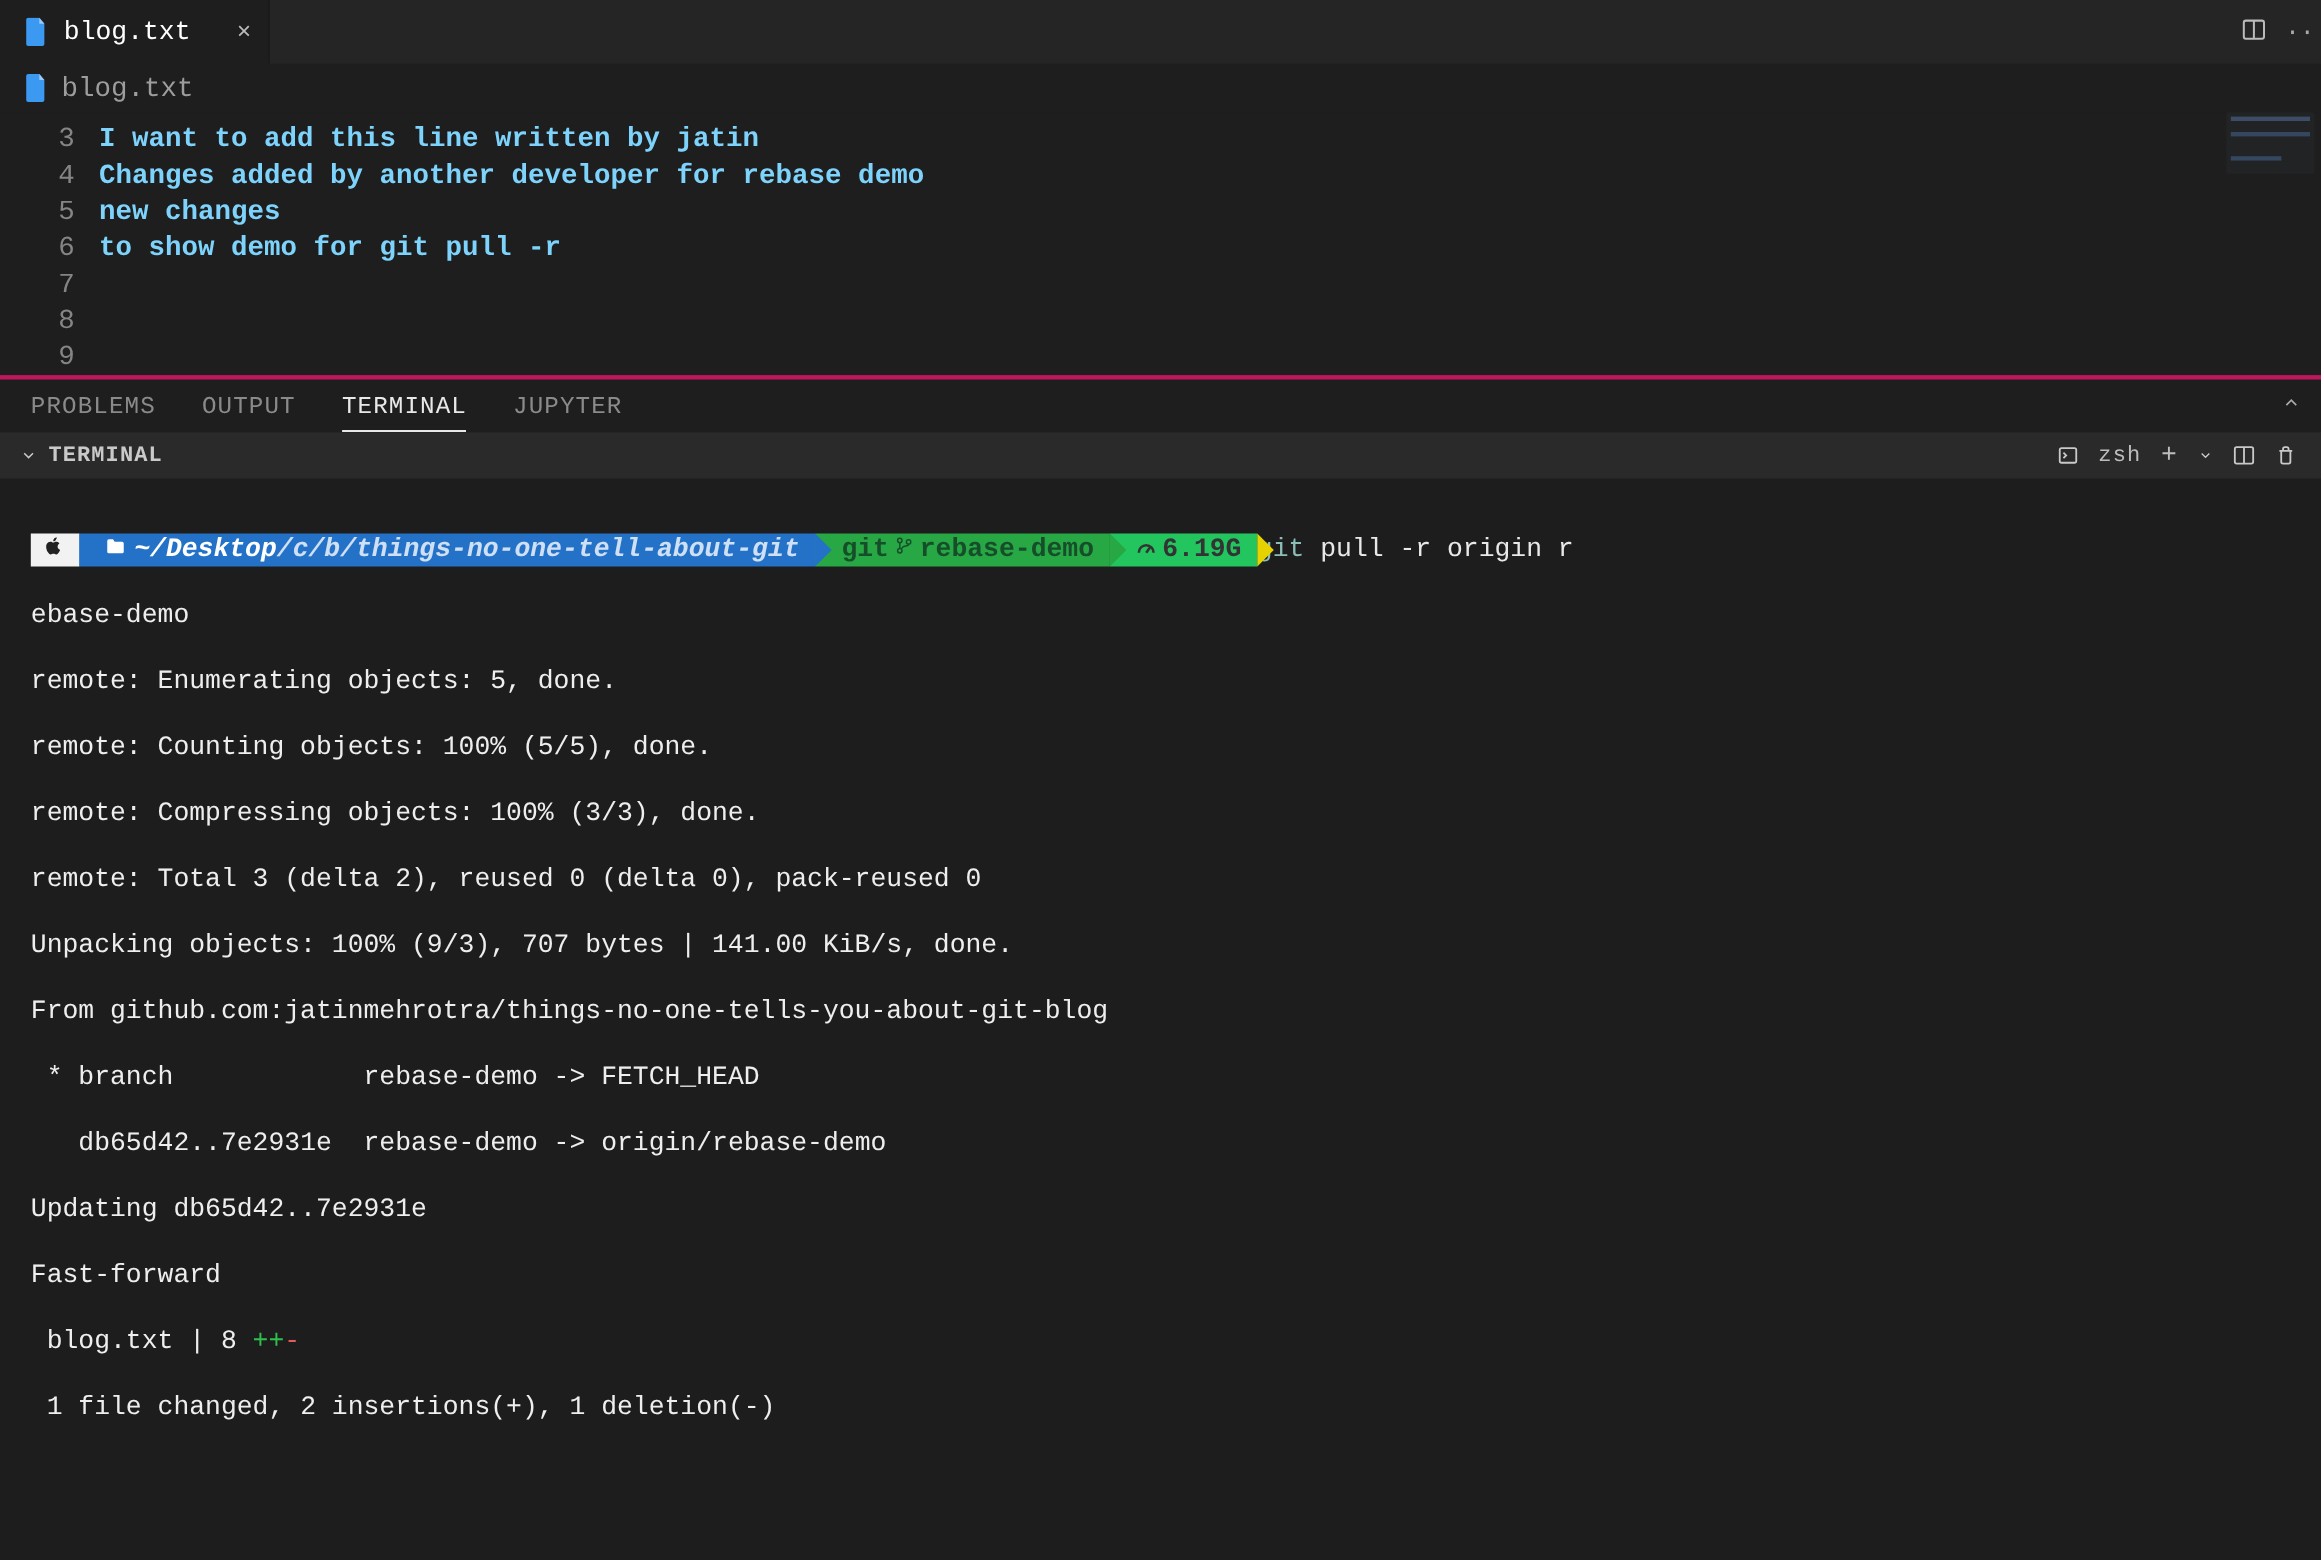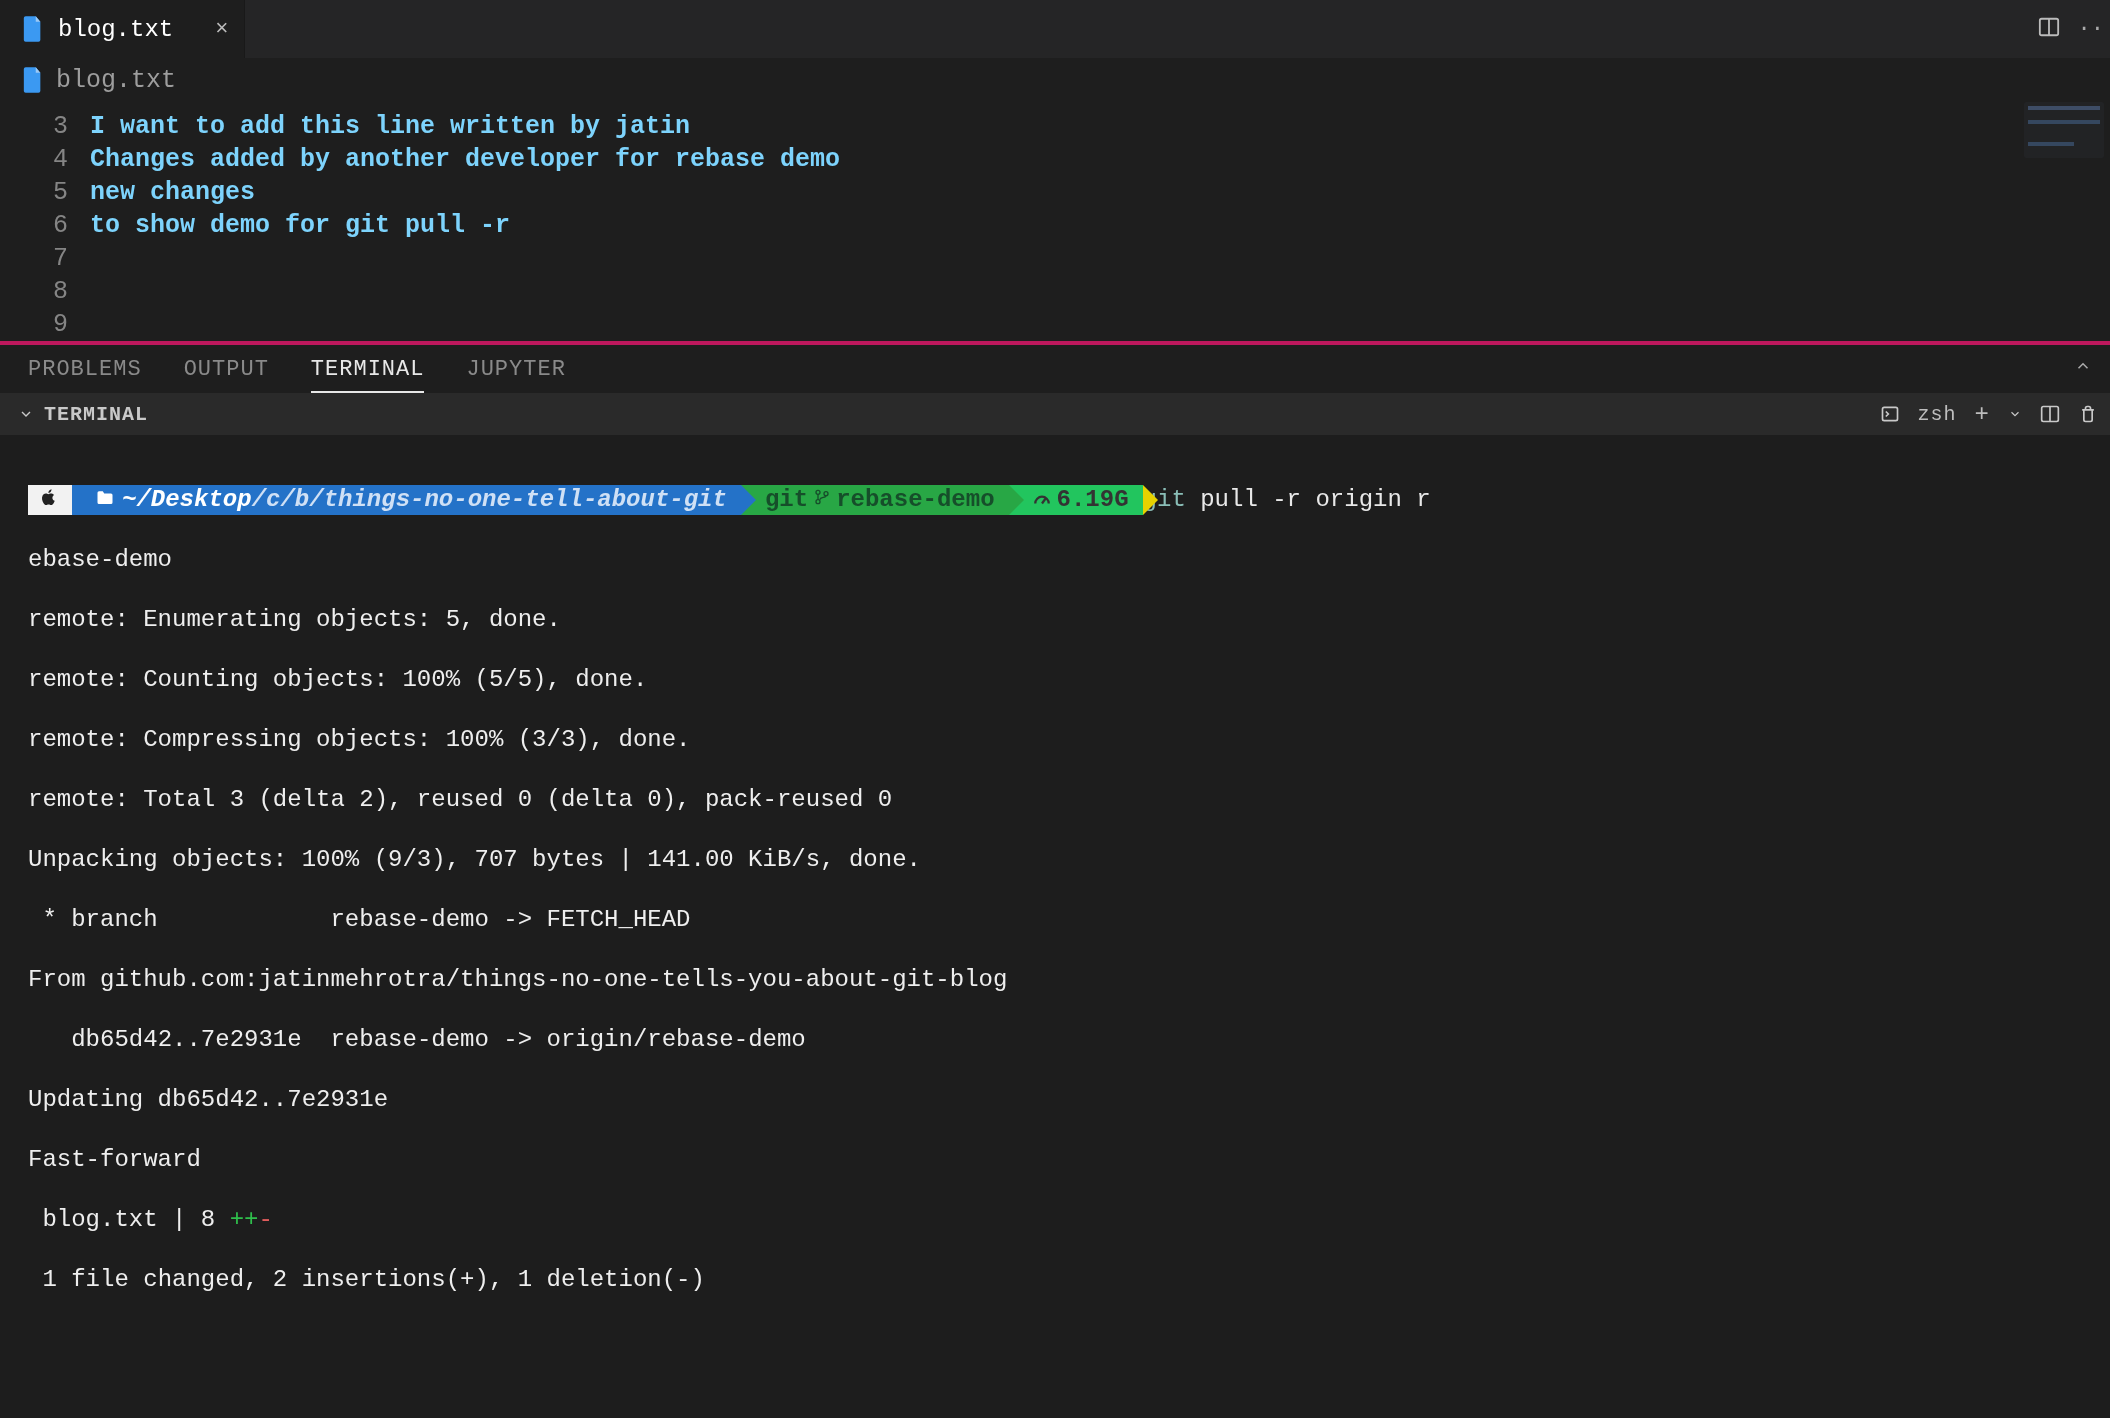--- a/index.html
+++ b/index.html
@@ -144,21 +144,21 @@
     background: #2a2a2a;
     color: #c9c9c9;
     font-size: 20px;
     letter-spacing: 1px;
     padding: 0 18px;
     gap: 10px;
     position: relative;
   }
   .termheader .right {
     position: absolute;
-    right: 12px;
+    right: 22px;
     display: flex;
     align-items: center;
     gap: 18px;
     color: #bdbdbd;
   }
   .termheader .ticon { display:inline-flex; align-items:center; }
 
   
   .terminal {
     flex: 1 1 auto;
@@ -354,20 +354,20 @@
     <span>6.19G</span>
   </span>
   <span class="cmd"><span class="gitword">git</span><span> pull -r origin r</span></span>
 </div>
 <div>ebase-demo</div>
 <div>remote: Enumerating objects: 5, done.</div>
 <div>remote: Counting objects: 100% (5/5), done.</div>
 <div>remote: Compressing objects: 100% (3/3), done.</div>
 <div>remote: Total 3 (delta 2), reused 0 (delta 0), pack-reused 0</div>
 <div>Unpacking objects: 100% (9/3), 707 bytes | 141.00 KiB/s, done.</div>
+<div>From github.com:jatinmehrotra/things-no-one-tells-you-about-git-blog</div>
 <div> * branch            rebase-demo -&gt; FETCH_HEAD</div>
-<div>From github.com:jatinmehrotra/things-no-one-tells-you-about-git-blog</div>
 <div>   db65d42..7e2931e  rebase-demo -&gt; origin/rebase-demo</div>
 <div>Updating db65d42..7e2931e</div>
 <div>Fast-forward</div>
 <div><span> blog.txt | 8 </span><span class="diffplus">++</span><span class="diffminus">-</span></div>
 <div> 1 file changed, 2 insertions(+), 1 deletion(-)</div>
 </div>
 
 </body></html>

